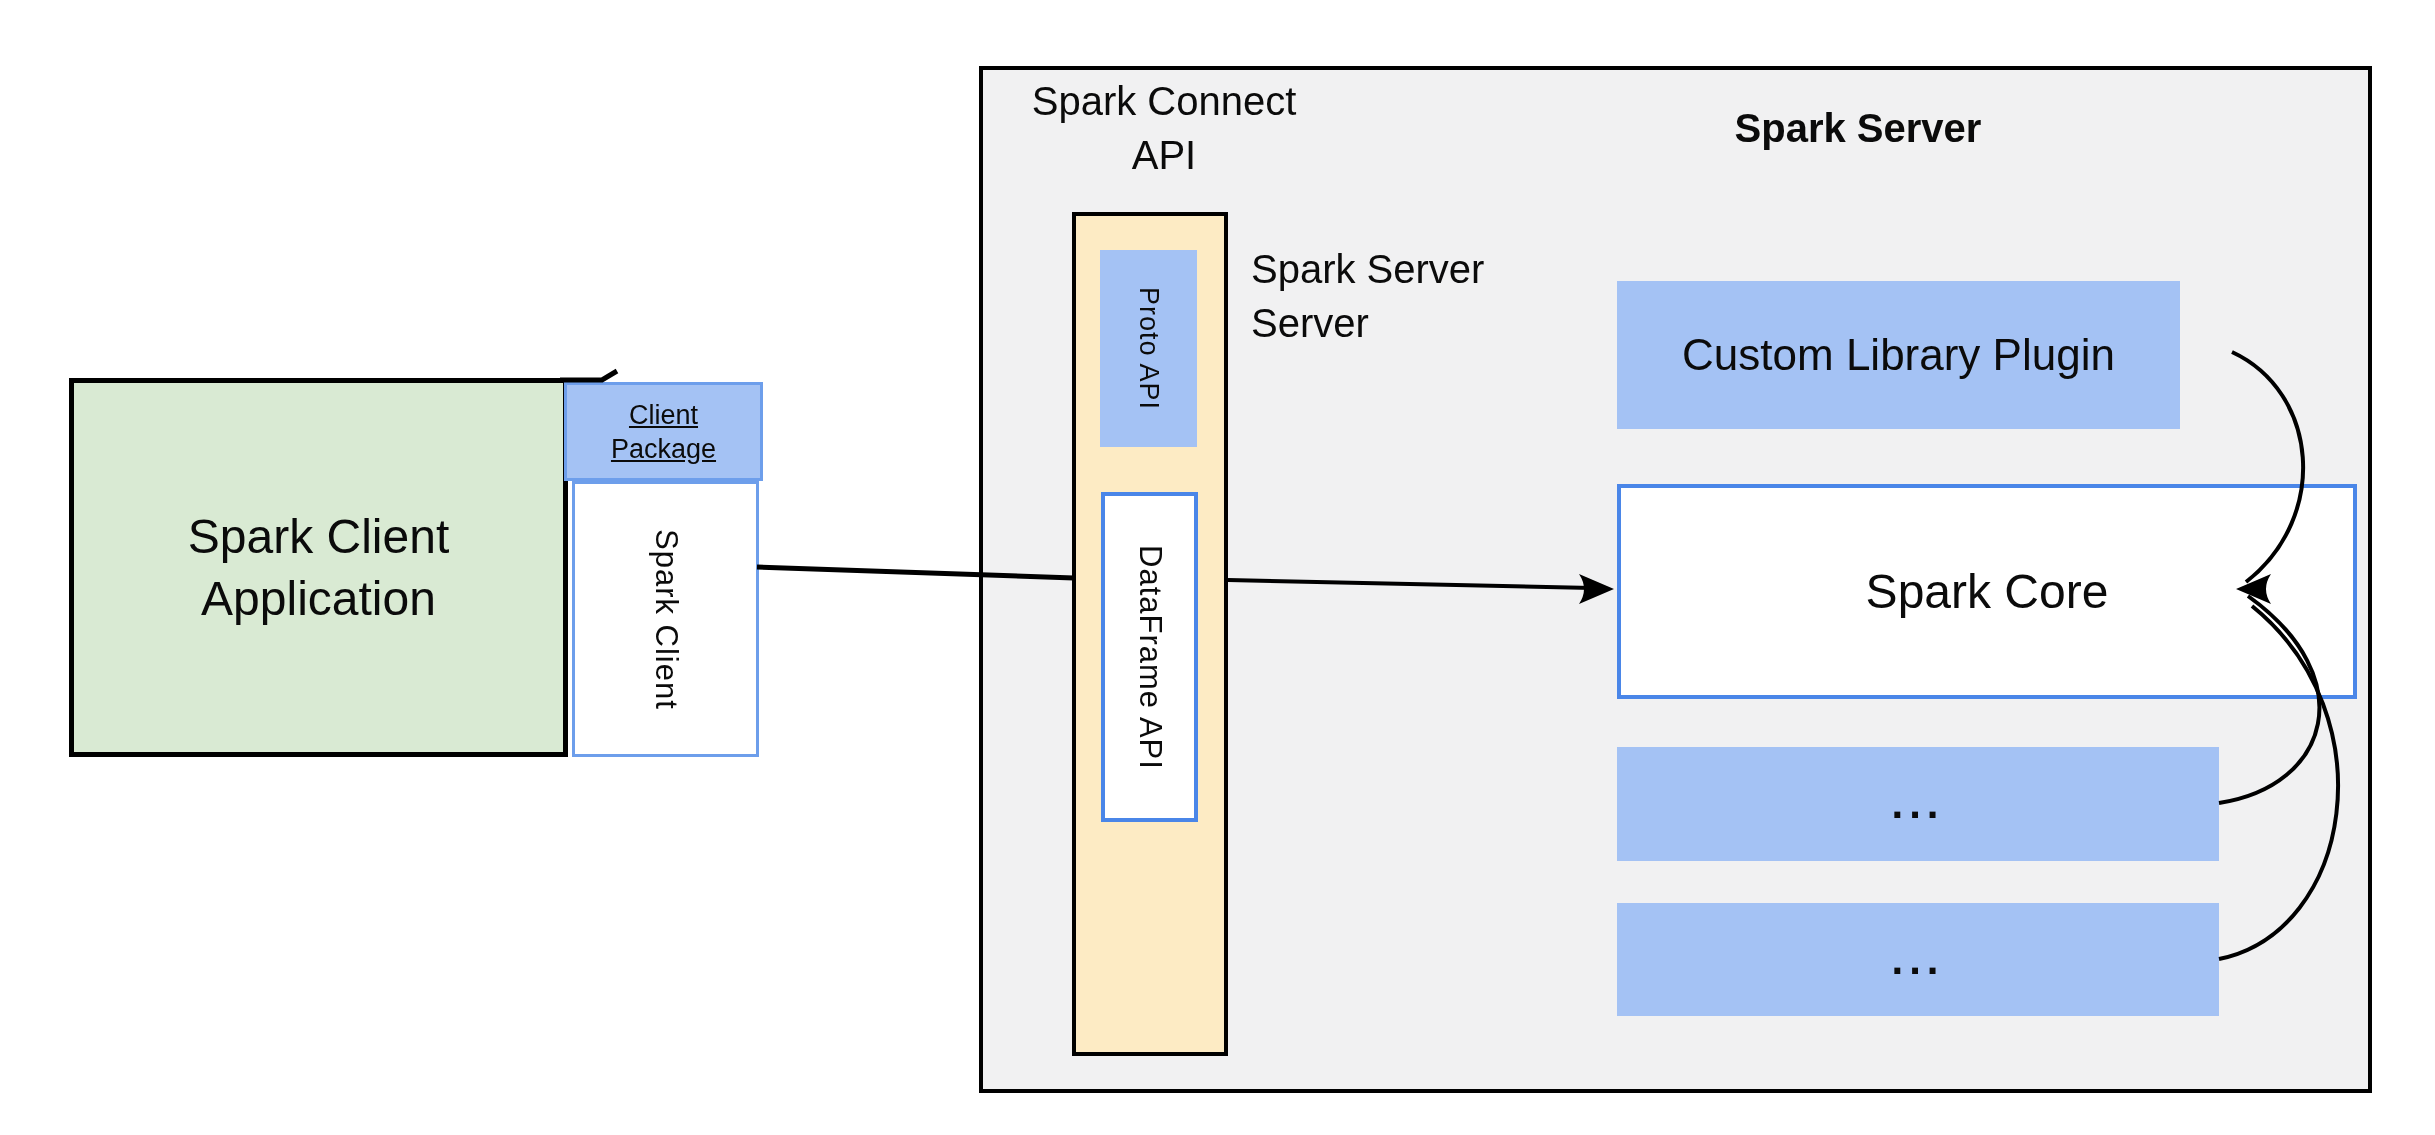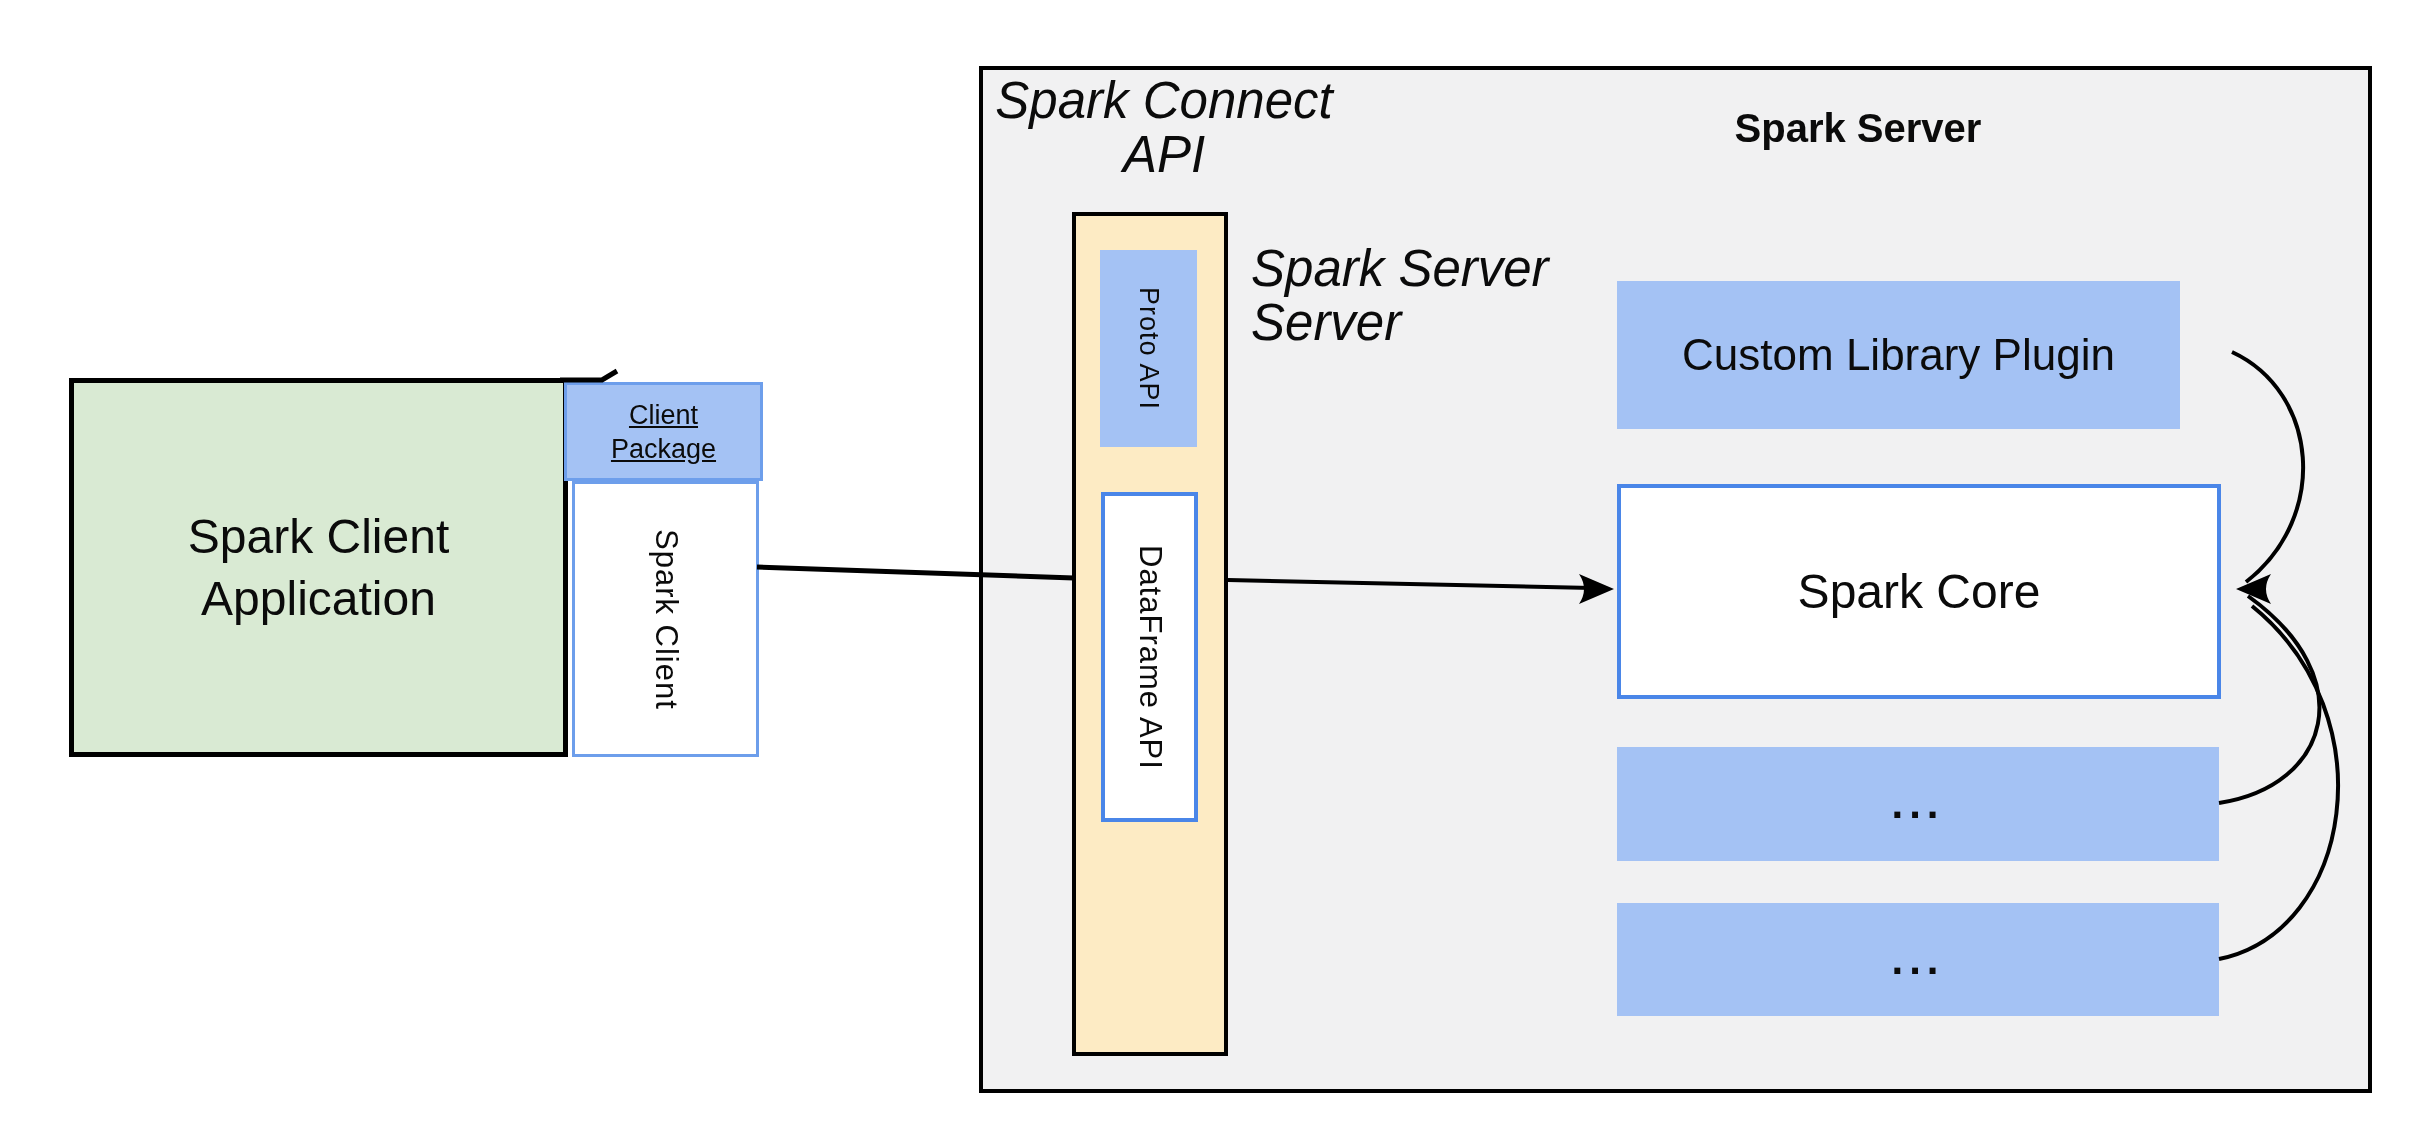--- a/index.html
+++ b/index.html
@@ -19,21 +19,21 @@
   .box{position:absolute; box-sizing:border-box; display:flex; flex-direction:column;
        align-items:center; justify-content:center; text-align:center; line-height:1.32;}
   .gray-container{background:var(--container-fill); border:4px solid var(--container-border);}
   .green{background:var(--green-fill); border:5px solid #000;}
   .bluefill{background:var(--blue-fill); border:none;}
   .bluefill-bordered{background:var(--blue-fill); border:3px solid var(--blue-border-muted);}
   .whitebox-bright{background:#fff; border:4px solid var(--blue-border-bright);}
   .whitebox-muted{background:#fff; border:3px solid var(--blue-border-muted);}
   .creambox{background:var(--cream-fill); border:4px solid #000;}
   .vtext{writing-mode:vertical-rl; text-orientation:mixed; letter-spacing:1px;}
-  .t-heading{font-size:51px; line-height:54px;font-style:italic;}
+  .t-heading{font-size:40px; line-height:54px;}
   .t-heading-bold{font-size:40px; line-height:54px; font-weight:bold;}
   .t-big{font-size:48px;}
   .t-clp{font-size:44px;}
   .t-small{font-size:27px; line-height:34px;}
   .t-dots{font-size:42px; font-weight:bold; letter-spacing:6px;}
   svg.overlay{position:absolute; left:0; top:0; z-index:10; pointer-events:none;}
 </style>
 </head>
 <body>
 
@@ -62,21 +62,21 @@
 
   <div class="box t-heading" style="left:1251px; top:240px; width:420px; height:112px; align-items:flex-start; text-align:left;">
     <span>Spark Server</span>
     <span>Server</span>
   </div>
 
   <div class="box bluefill t-clp" style="left:1617px; top:281px; width:563px; height:148px;">
     <span>Custom Library Plugin</span>
   </div>
 
-  <div class="box whitebox-bright t-big" style="left:1617px; top:484px; width:604px; height:215px;">
+  <div class="box whitebox-bright t-big" style="left:1617px; top:484px; width:740px; height:215px;">
     <span>Spark Core</span>
   </div>
 
   <div class="box bluefill t-dots" style="left:1617px; top:747px; width:602px; height:114px;">
     <span>...</span>
   </div>
   <div class="box bluefill t-dots" style="left:1617px; top:903px; width:602px; height:113px;">
     <span>...</span>
   </div>
 

